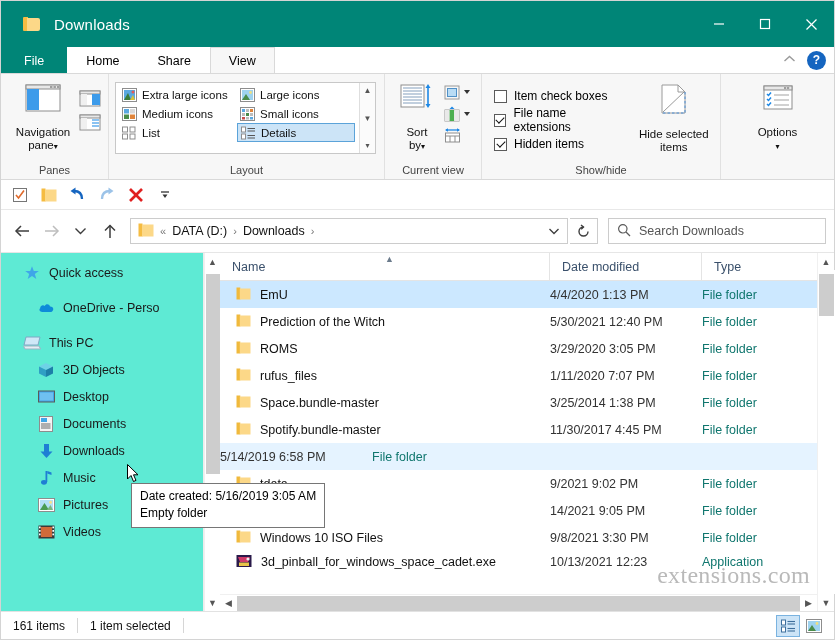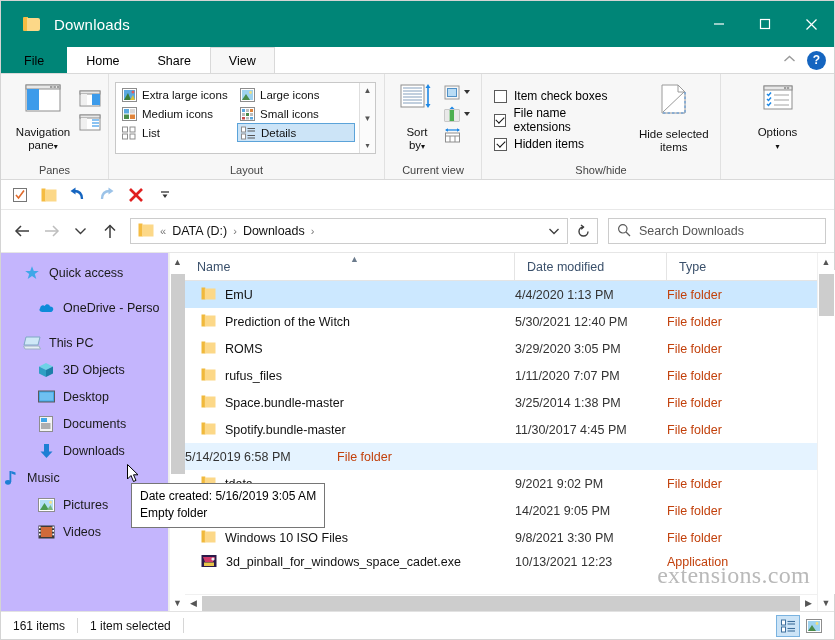--- a/index.html
+++ b/index.html
@@ -43,21 +43,21 @@
 
   
   .tabstrip{
     height:27px; background:#fff; display:flex; align-items:stretch;
     flex:0 0 27px; position:relative; border-bottom:1px solid #d9d9d9;
   }
   .tab{
     padding:0 18px; display:flex; align-items:center; font-size:12.5px;
     color:#000; background:#fff; border:1px solid transparent; border-bottom:none;
   }
-  .tab.file{ background:#008577; color:#000000; padding:0 22px; }
+  .tab.file{ background:#008577; color:#ffffff; padding:0 22px; }
   .tab.active{ background:#f7f7f7; border-color:#d9d9d9; }
   .tabs-right{ margin-left:auto; display:flex; align-items:center; padding-right:8px; gap:11px;}
   .help-btn{
     width:19px;height:19px;border-radius:50%;background:#1565c0;color:#fff;
     display:flex;align-items:center;justify-content:center;font-size:12px;font-weight:bold;
   }
 
   
   .ribbon{
     flex:0 0 106px; background:#f7f7f7; display:flex;
@@ -124,21 +124,21 @@
   .crumb-drop{ margin-left:auto; width:26px;height:24px; display:flex;align-items:center;justify-content:center;}
   .refresh{ width:28px;height:26px;border:1px solid #ccc;border-left:none; display:flex;align-items:center;justify-content:center;}
   .searchbox{
     width:218px; height:26px; border:1px solid #ccc; margin-left:8px; display:flex;
     align-items:center; gap:8px; padding-left:8px; color:#555; font-size:12.5px;
   }
 
   
   .main{ flex:1; display:flex; min-height:0; position:relative; border-top:1px solid #e6e6e6;}
   .navpane{
-    width:168px; background:#c4b5fd; position:relative; overflow:hidden;
+    width:203px; background:#5eead4; position:relative; overflow:hidden;
     border-right:1px solid #ececec;
   }
   .nav-item{ display:flex; align-items:center; height:27px; gap:8px; font-size:12.5px; color:#1a1a1a;}
   .nav-item .nico{ width:18px; height:18px; display:flex;align-items:center;justify-content:center;}
 
   .nav-scroll{
     width:16px; background:#fff; border-left:1px solid #f0f0f0;
     display:flex; flex-direction:column; align-items:center; position:relative;
   }
   .sb-arrow{ height:17px; display:flex;align-items:center;justify-content:center; font-size:9px;color:#555;}
@@ -157,21 +157,21 @@
   .sortmark{ position:absolute; top:1px; left:165px; font-size:9px; color:#6b7b8c; }
 
   .rows{ flex:1; overflow:hidden; position:relative; background:#fff;}
   .row{
     height:27px; display:flex; align-items:center; font-size:12.5px; color:#111;
   }
   .row.sel{ background:#cce8ff; }
   .row.hover{ background:#e5f3ff; }
   .cell.name{ width:330px; display:flex; align-items:center; gap:9px; padding-left:16px; }
   .cell.date{ width:152px; color:#333; }
-  .cell.type{ flex:1; color:#c2410c; }
+  .cell.type{ flex:1; color:#0f766e; }
 
   .list-scroll{
     width:17px; background:#fff; display:flex; flex-direction:column; align-items:center;
     border-left:1px solid #f0f0f0;
   }
 
   .hscroll{
     height:17px; background:#fff; display:flex; align-items:center;
     border-top:1px solid #f0f0f0; flex:0 0 17px;
   }
@@ -652,21 +652,21 @@
         </div>
         <div class="nav-item" style="padding-left:36px">
           <span class="nico">
             <svg width="15" height="16" viewBox="0 0 15 16">
                 <rect x="5" y="1" width="5" height="8" fill="#1e7fd4"></rect>
                 <polygon points="1.5,8.5 13.5,8.5 7.5,15" fill="#1e7fd4"></polygon>
               </svg>
           </span>
           <span>Downloads</span>
         </div>
-        <div class="nav-item" style="">
+        <div class="nav-item" style="padding-left:36px">
           <span class="nico">
             <svg width="13" height="16" viewBox="0 0 13 16">
                 <rect x="5.5" y="1" width="1.8" height="11" fill="#1e7fd4"></rect>
                 <path d="M7.3 1 L11.5 2.6 L11.5 5 L7.3 3.4 Z" fill="#1e7fd4"></path>
                 <ellipse cx="4" cy="12.3" rx="3" ry="2.4" fill="#1e7fd4"></ellipse>
               </svg>
           </span>
           <span>Music</span>
         </div>
         <div class="nav-item" style="padding-left:36px">

